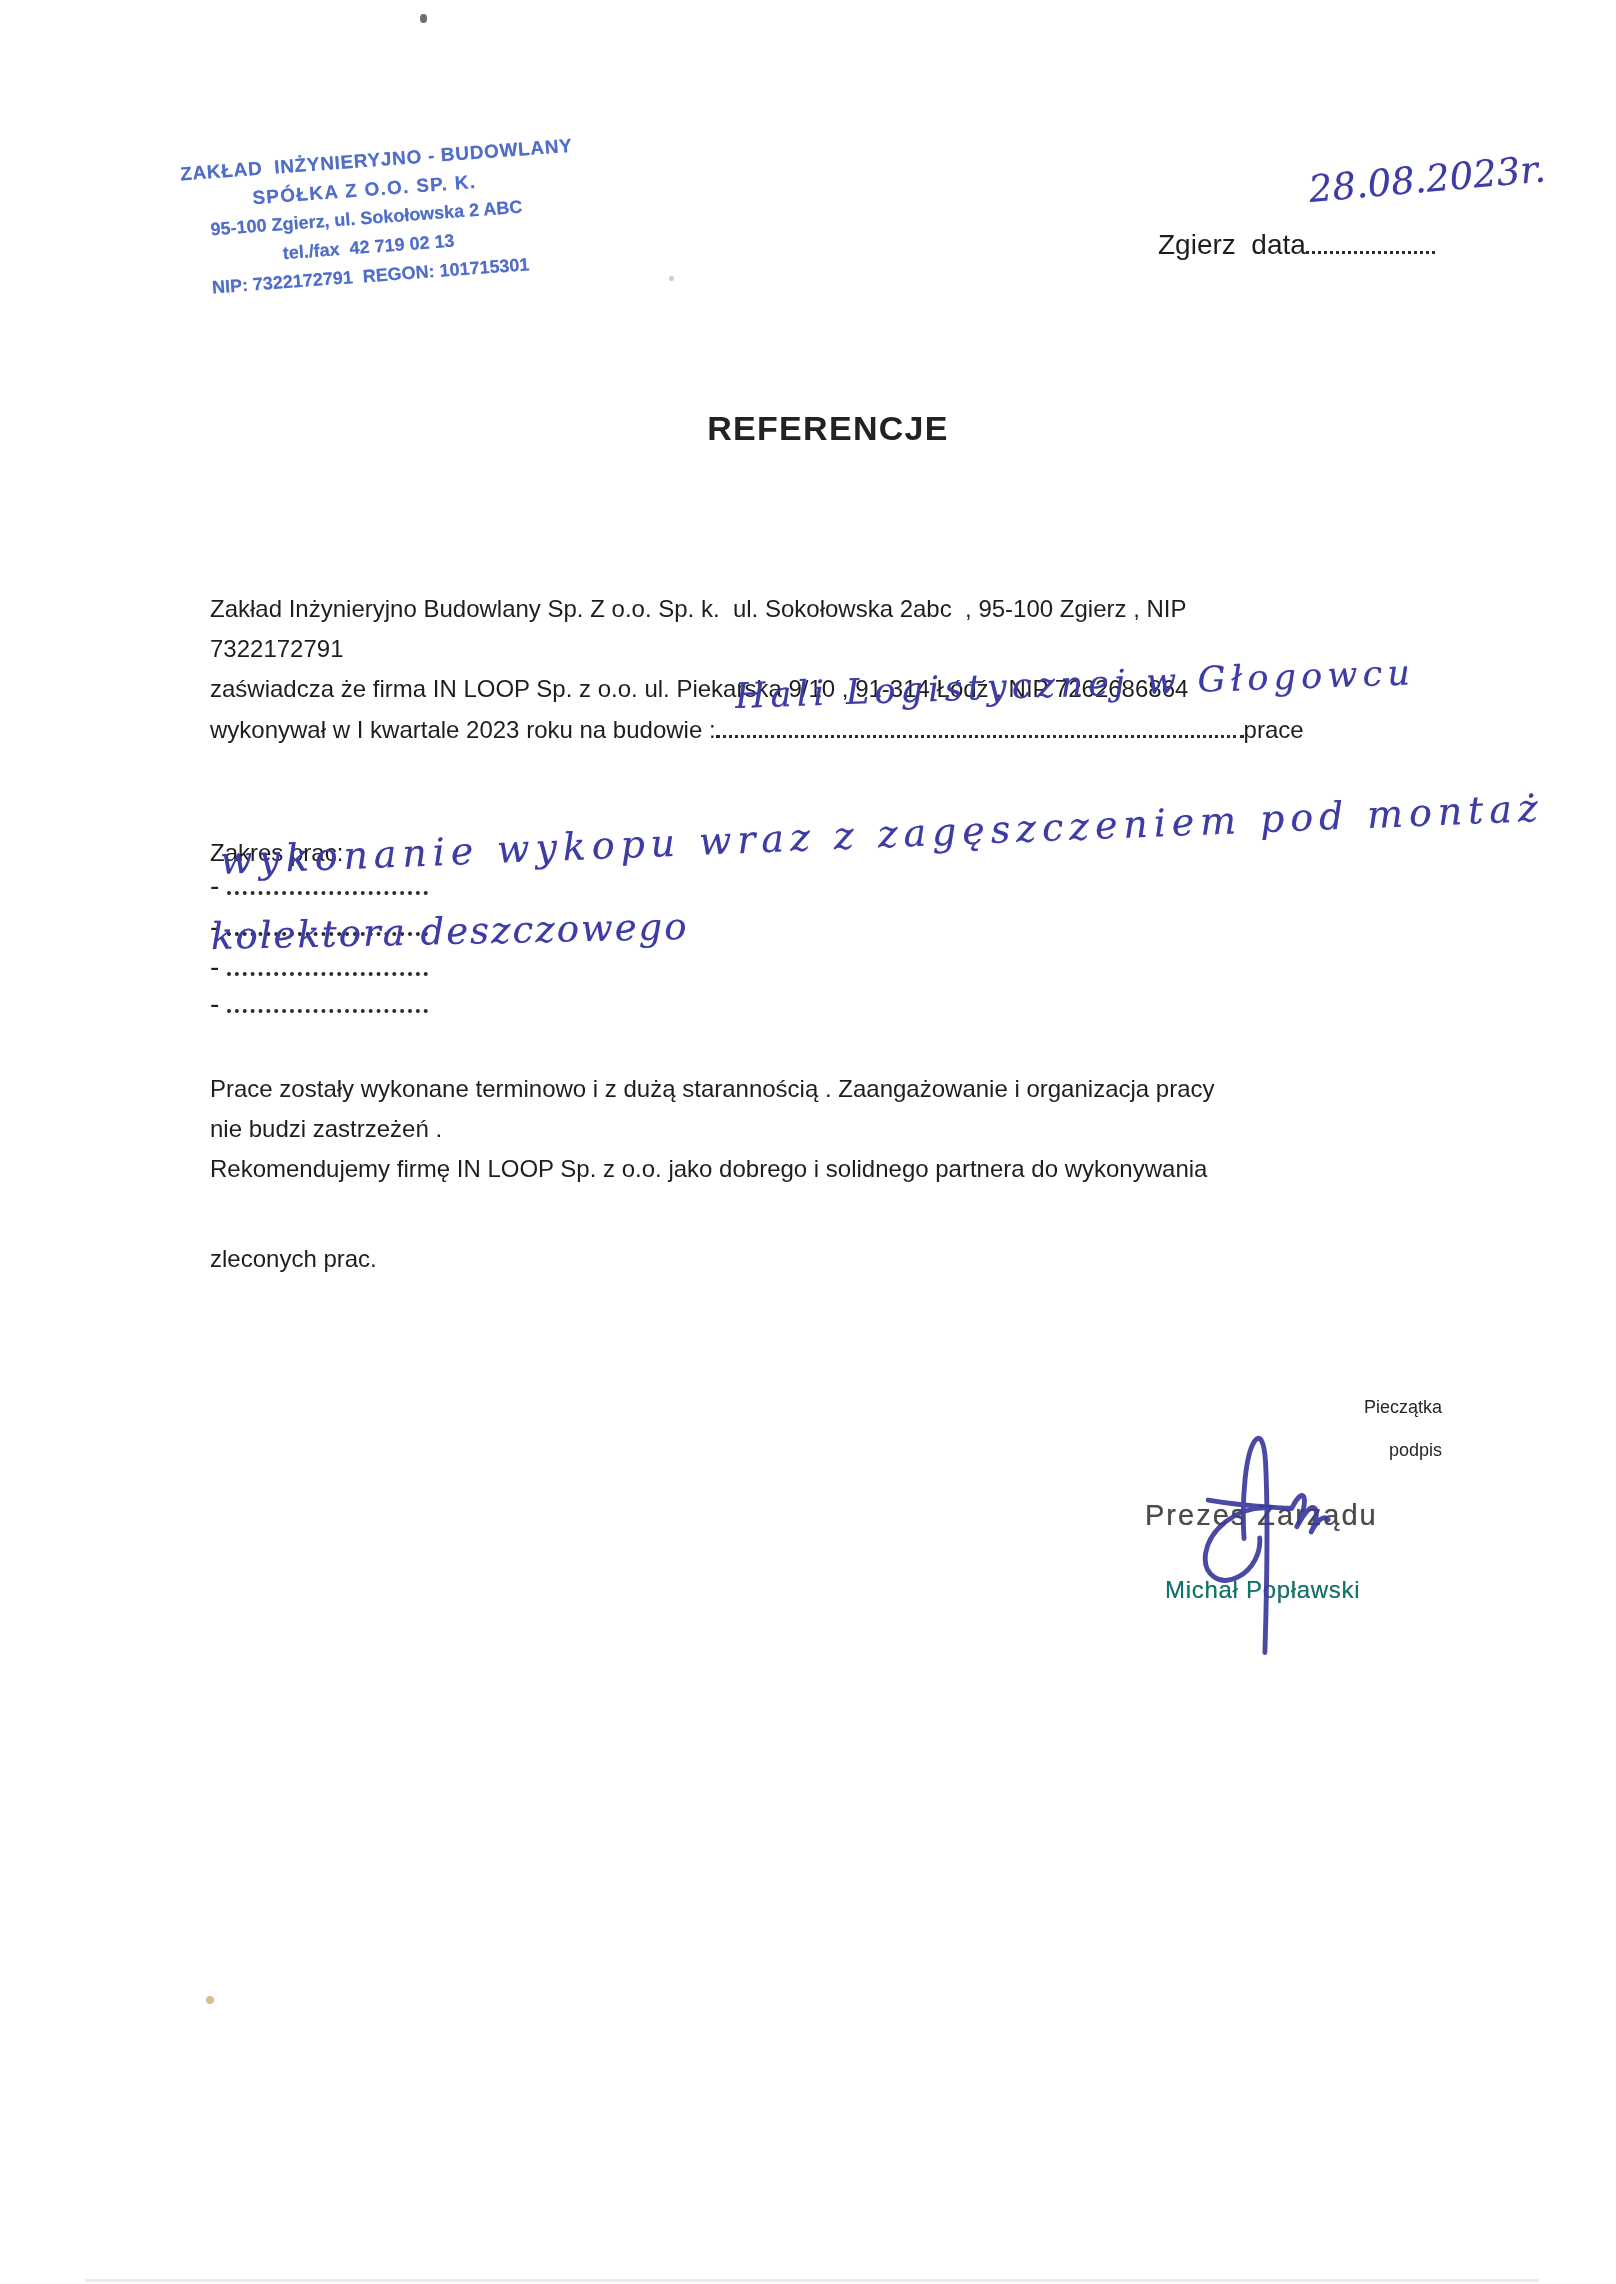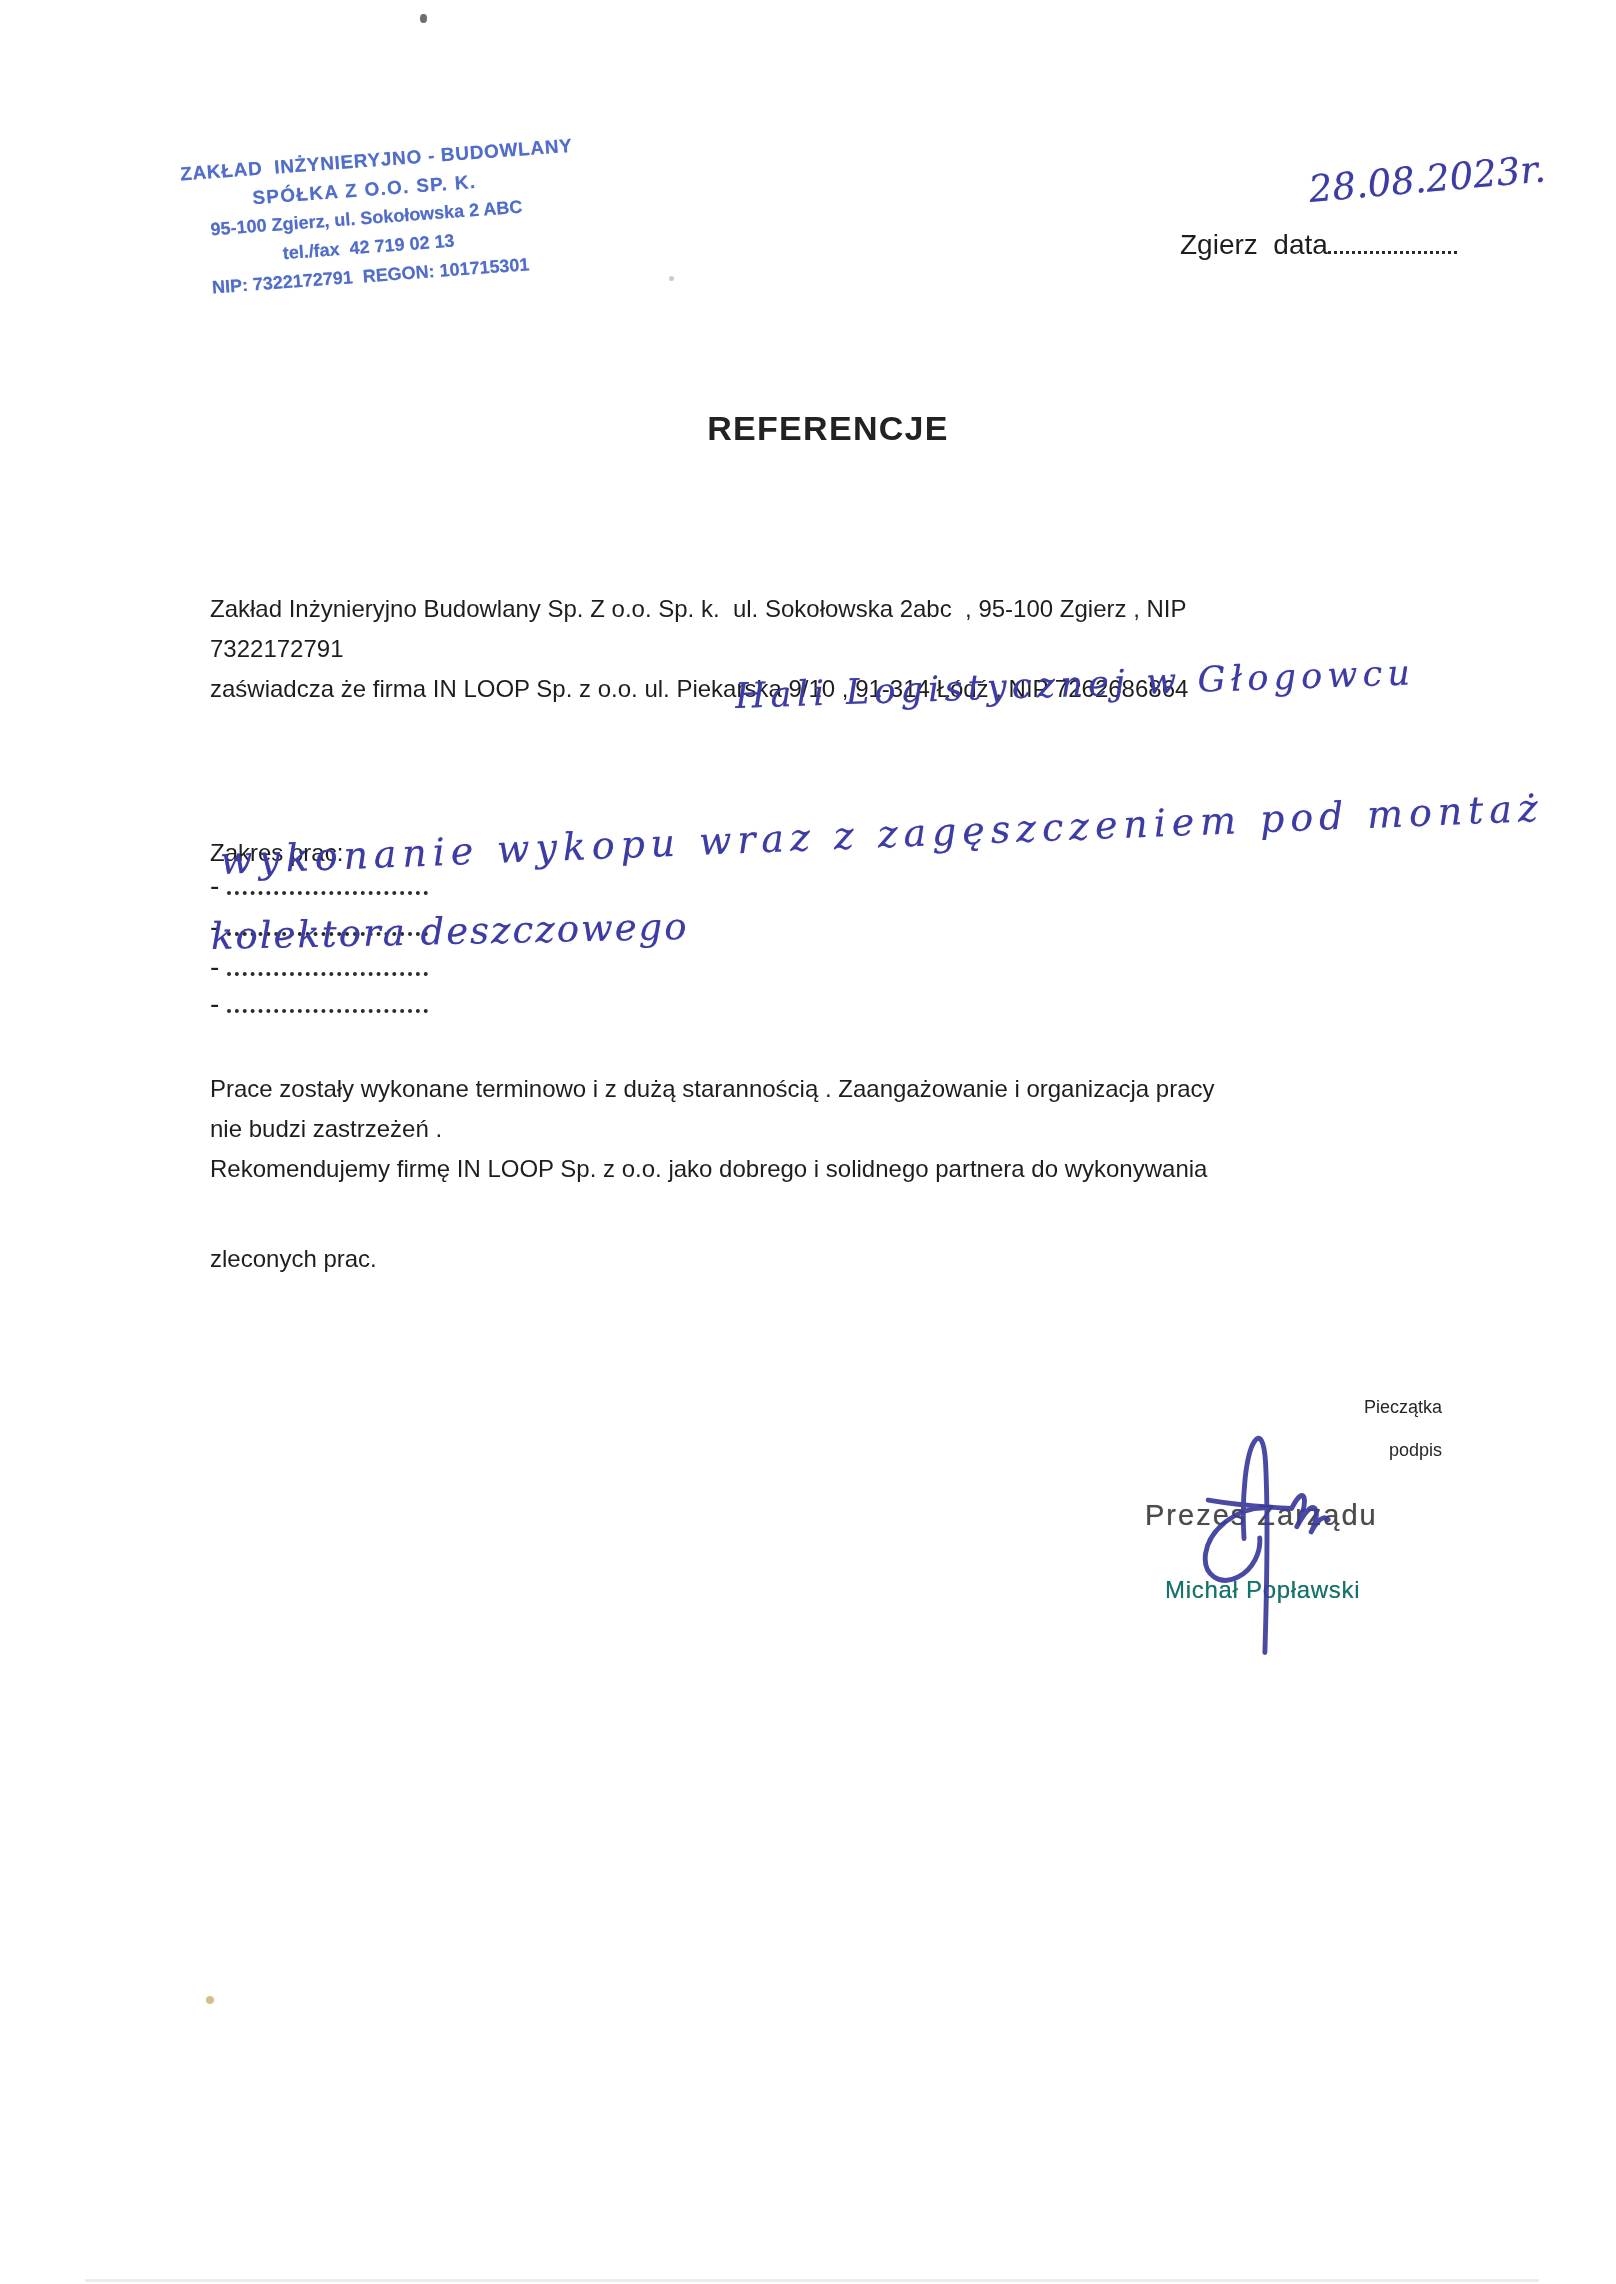--- a/index.html
+++ b/index.html
@@ -20,21 +20,21 @@
   
   .printed { position:absolute; font-size:24px; line-height:40px; color:#1e1e1e; white-space:pre; }
   .title {
     position:absolute; top:409px; left:828px; transform:translateX(-50%);
     font-size:34px; font-weight:bold; letter-spacing:1.3px; color:#222;
   }
   .leader {
     display:inline-block; height:22px; border-bottom:3.9px dotted #2a2a2a;
     vertical-align:baseline;
   }
-  .date-block { position:absolute; left:1158px; top:229px; font-size:28px; white-space:pre;margin-left:22px; }
+  .date-block { position:absolute; left:1158px; top:229px; font-size:28px; white-space:pre; }
   .date-leader { width:129px; border-bottom:3.3px dotted #2a2a2a; height:19.6px; display:inline-block; }
   
   .scope-row { position:absolute; left:210px; font-size:28px; color:#1f1f1f; }
   .scope-dots {
     display:inline-block; width:201px; height:22px; margin-left:7.8px;
     border-bottom:4.6px dotted #2b2b2b;
   }
   
   .hw {
     position:absolute; font-family:"DejaVu Serif", serif; font-style:italic;
@@ -82,20 +82,21 @@
   </div>
 
   <div class="date-block"><span>Zgierz  data</span><span class="date-leader"></span></div>
   <div class="hw hw-date">28.08.2023r.</div>
 
   <div class="title">REFERENCJE</div>
 
   <div class="printed" style="left:210px; top:589px;">Zakład Inżynieryjno Budowlany Sp. Z o.o. Sp. k.  ul. Sokołowska 2abc  , 95-100 Zgierz , NIP</div>
   <div class="printed" style="left:210px; top:629px;">7322172791</div>
   <div class="printed" style="left:210px; top:669px;">zaświadcza że firma IN LOOP Sp. z o.o. ul. Piekarska 9/10 , 91-314 Łódź , NIP 7262686864</div>
+  <div class="printed" style="left:210px; top:710px;"><span>wykonywał w I kwartale 2023 roku na budowie :</span><span class="leader" style="width:528px;"></span><span>prace</span></div>
   <div class="hw hw-intro">Hali Logistycznej w Głogowcu</div>
 
   <div class="printed" style="left:210px; top:833px;">Zakres prac:</div>
 
   <div class="scope-row" style="top:869px;"><span>-</span><span class="scope-dots"></span></div>
   <div class="scope-row" style="top:910px;"><span>-</span><span class="scope-dots"></span></div>
   <div class="scope-row" style="top:950px;"><span>-</span><span class="scope-dots"></span></div>
   <div class="scope-row" style="top:987px;"><span>-</span><span class="scope-dots"></span></div>
 
   <div class="hw hw-scope1">wykonanie wykopu wraz z zagęszczeniem pod montaż</div>

